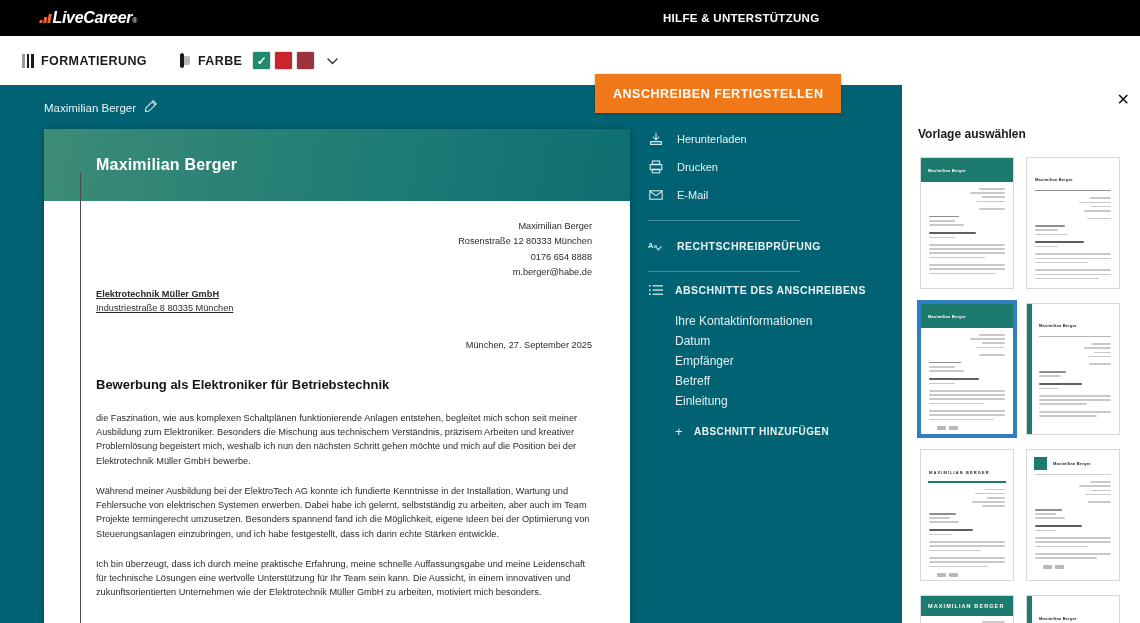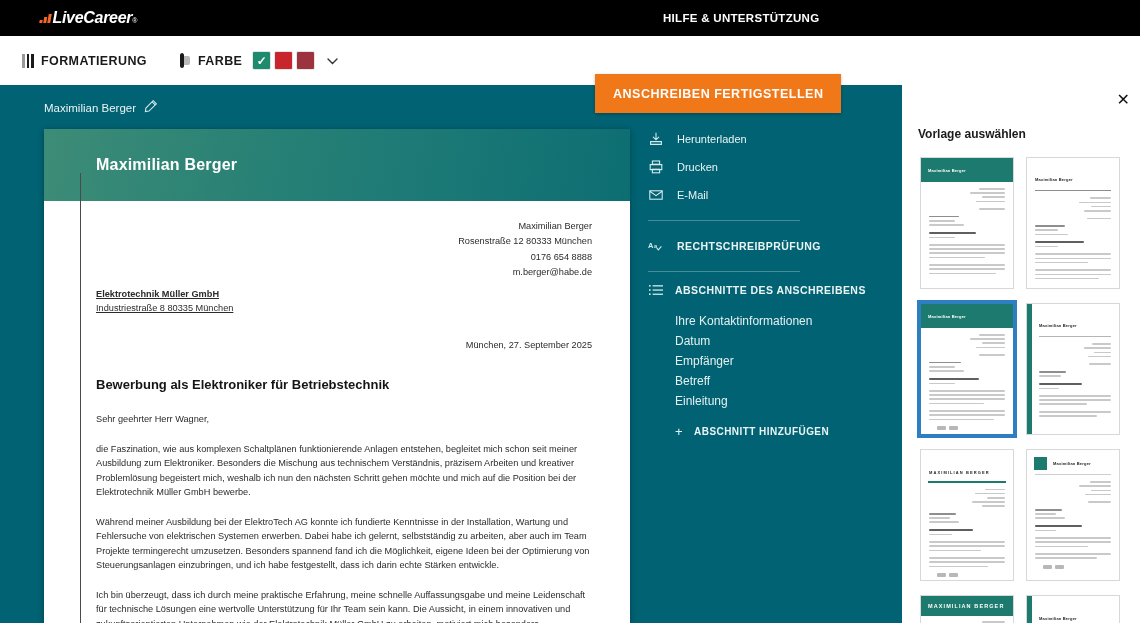--- a/index.html
+++ b/index.html
@@ -304,21 +304,20 @@
 
       <div class="recipient">
         <div class="rcp-name">Elektrotechnik Müller GmbH</div>
         <div>Industriestraße 8 80335 München</div>
       </div>
 
       <div class="dateline">München, 27. September 2025</div>
 
       <div class="subject">Bewerbung als Elektroniker für Betriebstechnik</div>
 
-      <div class="salutation">Sehr geehrter Herr Wagner,</div>
 
       <div class="para">die Faszination, wie aus komplexen Schaltplänen funktionierende Anlagen entstehen, begleitet mich schon seit meiner Ausbildung zum Elektroniker. Besonders die Mischung aus technischem Verständnis, präzisem Arbeiten und kreativer Problemlösung begeistert mich, weshalb ich nun den nächsten Schritt gehen möchte und mich auf die Position bei der Elektrotechnik Müller GmbH bewerbe.</div>
       <div class="para">Während meiner Ausbildung bei der ElektroTech AG konnte ich fundierte Kenntnisse in der Installation, Wartung und Fehlersuche von elektrischen Systemen erwerben. Dabei habe ich gelernt, selbstständig zu arbeiten, aber auch im Team Projekte termingerecht umzusetzen. Besonders spannend fand ich die Möglichkeit, eigene Ideen bei der Optimierung von Steuerungsanlagen einzubringen, und ich habe festgestellt, dass ich darin echte Stärken entwickle.</div>
       <div class="para">Ich bin überzeugt, dass ich durch meine praktische Erfahrung, meine schnelle Auffassungsgabe und meine Leidenschaft für technische Lösungen eine wertvolle Unterstützung für Ihr Team sein kann. Die Aussicht, in einem innovativen und zukunftsorientierten Unternehmen wie der Elektrotechnik Müller GmbH zu arbeiten, motiviert mich besonders.</div>
 
     </div>
   </div>
 
   <div class="tools">
 

